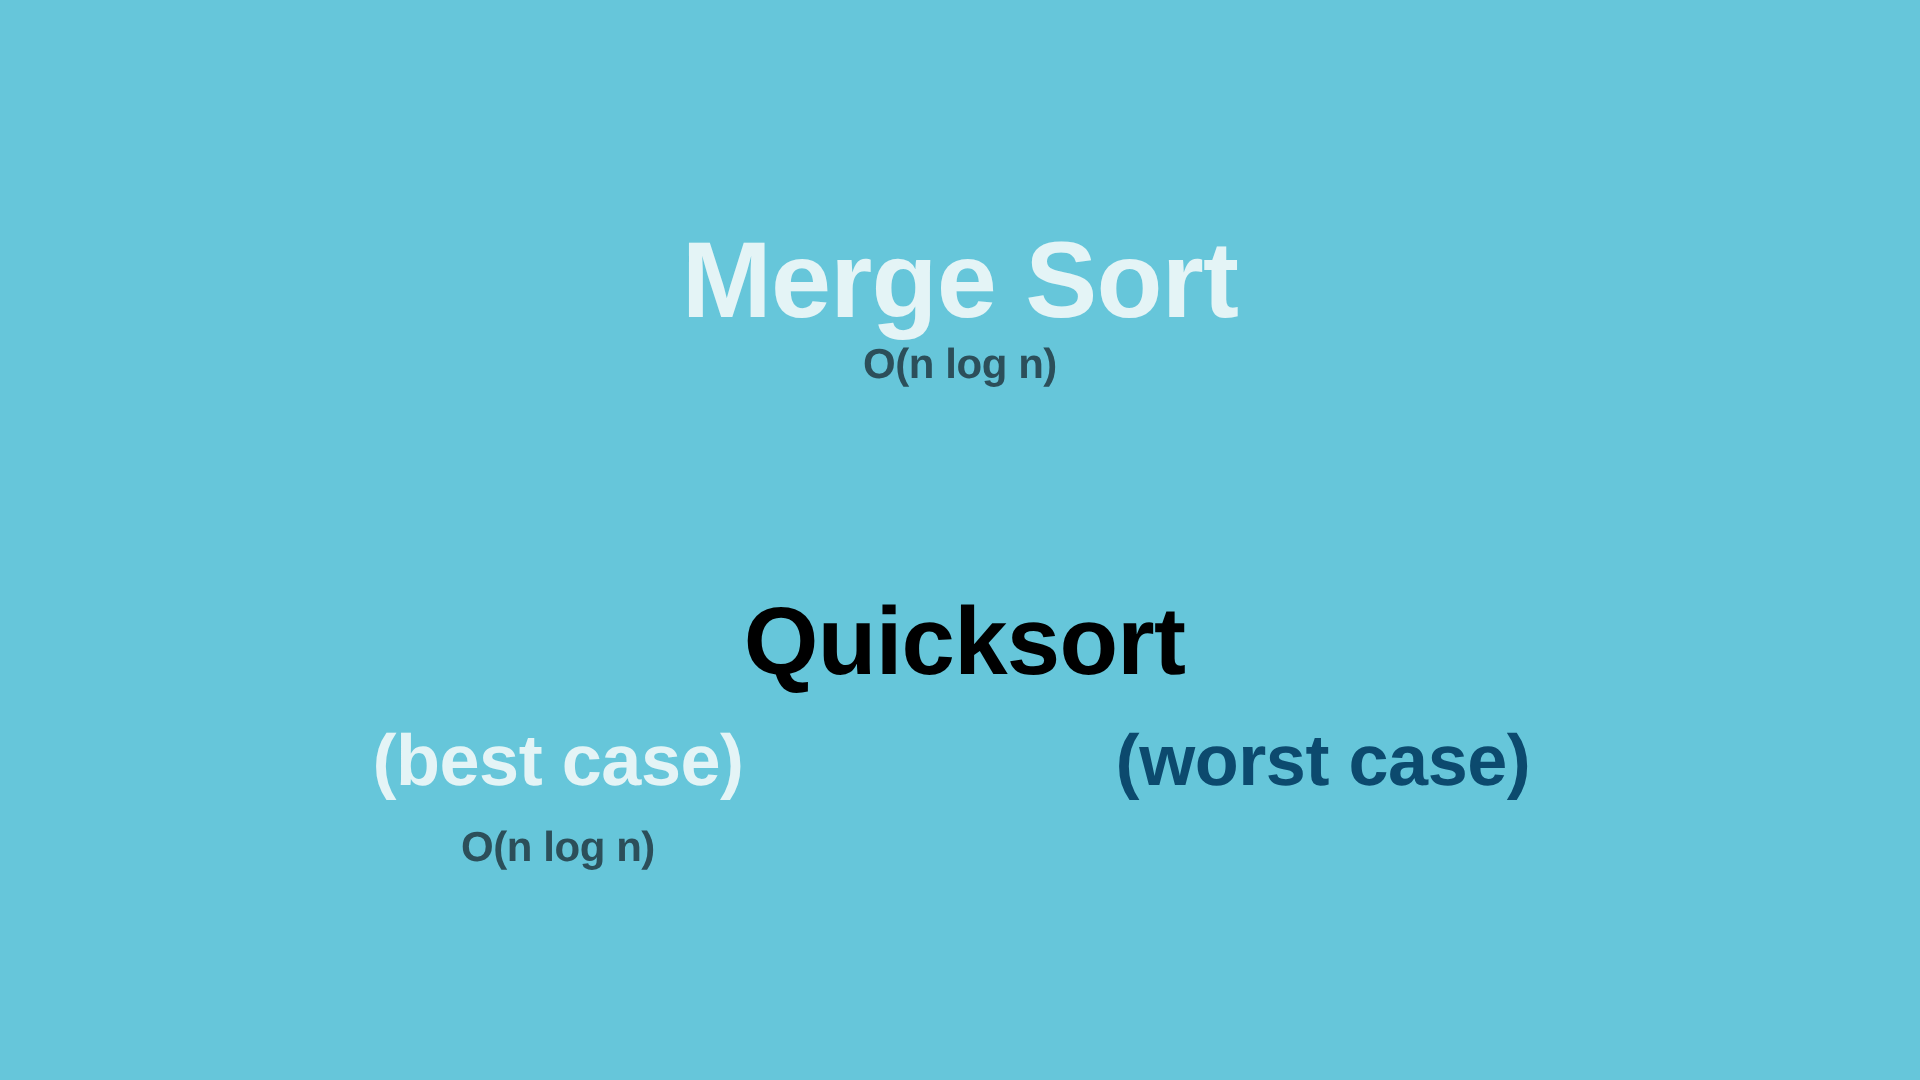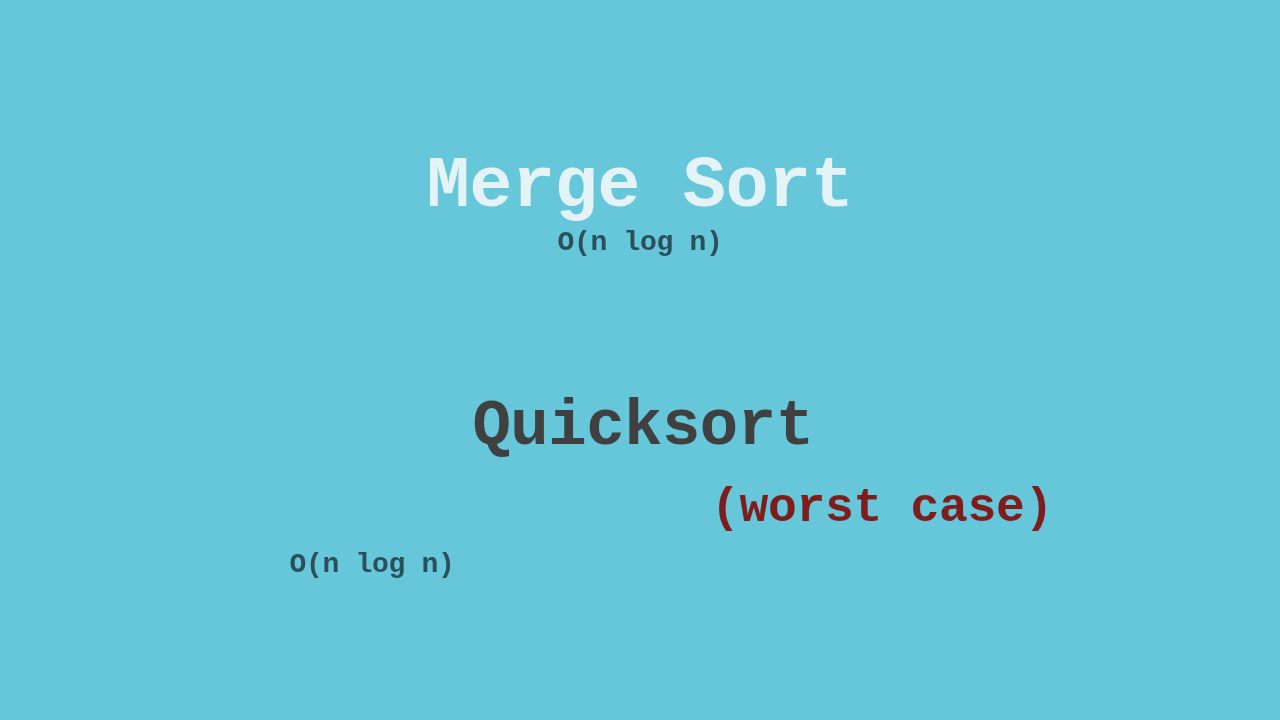--- a/index.html
+++ b/index.html
@@ -8,21 +8,21 @@
     padding: 0;
     background: #66c6da;
   }
 
   #slide {
     position: relative;
     width: 1280px;
     height: 720px;
     overflow: hidden;
     background: #66c6da;
-    font-family: Liberation Mono, monospace;
+    font-family: Liberation Sans, sans-serif;
     -webkit-font-smoothing: antialiased;
   }
 
   
   .txt {
     position: absolute;
     white-space: nowrap;
     line-height: 1;
     transform: translateX(-50%);
     text-align: center;
@@ -107,23 +107,24 @@
 
 <div id="slide" style="background: rgb(102, 198, 218);">
 
   <div class="block">
     <div class="txt algo-name merge" style="color: rgb(228, 244, 246);">Merge Sort</div>
 
     <div class="txt complexity merge-complexity" style="color: rgb(44, 79, 90);">O(n log n)</div>
   </div>
 
   <div class="block">
-    <div class="txt algo-name quick" style="color: #404040;">Quicksort</div>
+    <div class="txt algo-name quick" style="color: #000000;">Quicksort</div>
 
+    <div class="txt case-label best" style="color: rgb(228, 244, 246);">(best case)</div>
 
     <div class="txt complexity best-complexity" style="color: rgb(44, 79, 90);">O(n log n)</div>
 
-    <div class="txt case-label worst" style="color: #7f1d1d;">(worst case)</div>
+    <div class="txt case-label worst" style="color: #0c4a6e;">(worst case)</div>
 
     <div class="txt complexity worst-complexity" style="color: rgb(44, 79, 90);"></div>
   </div>
 
 </div>
 
 </body></html>

